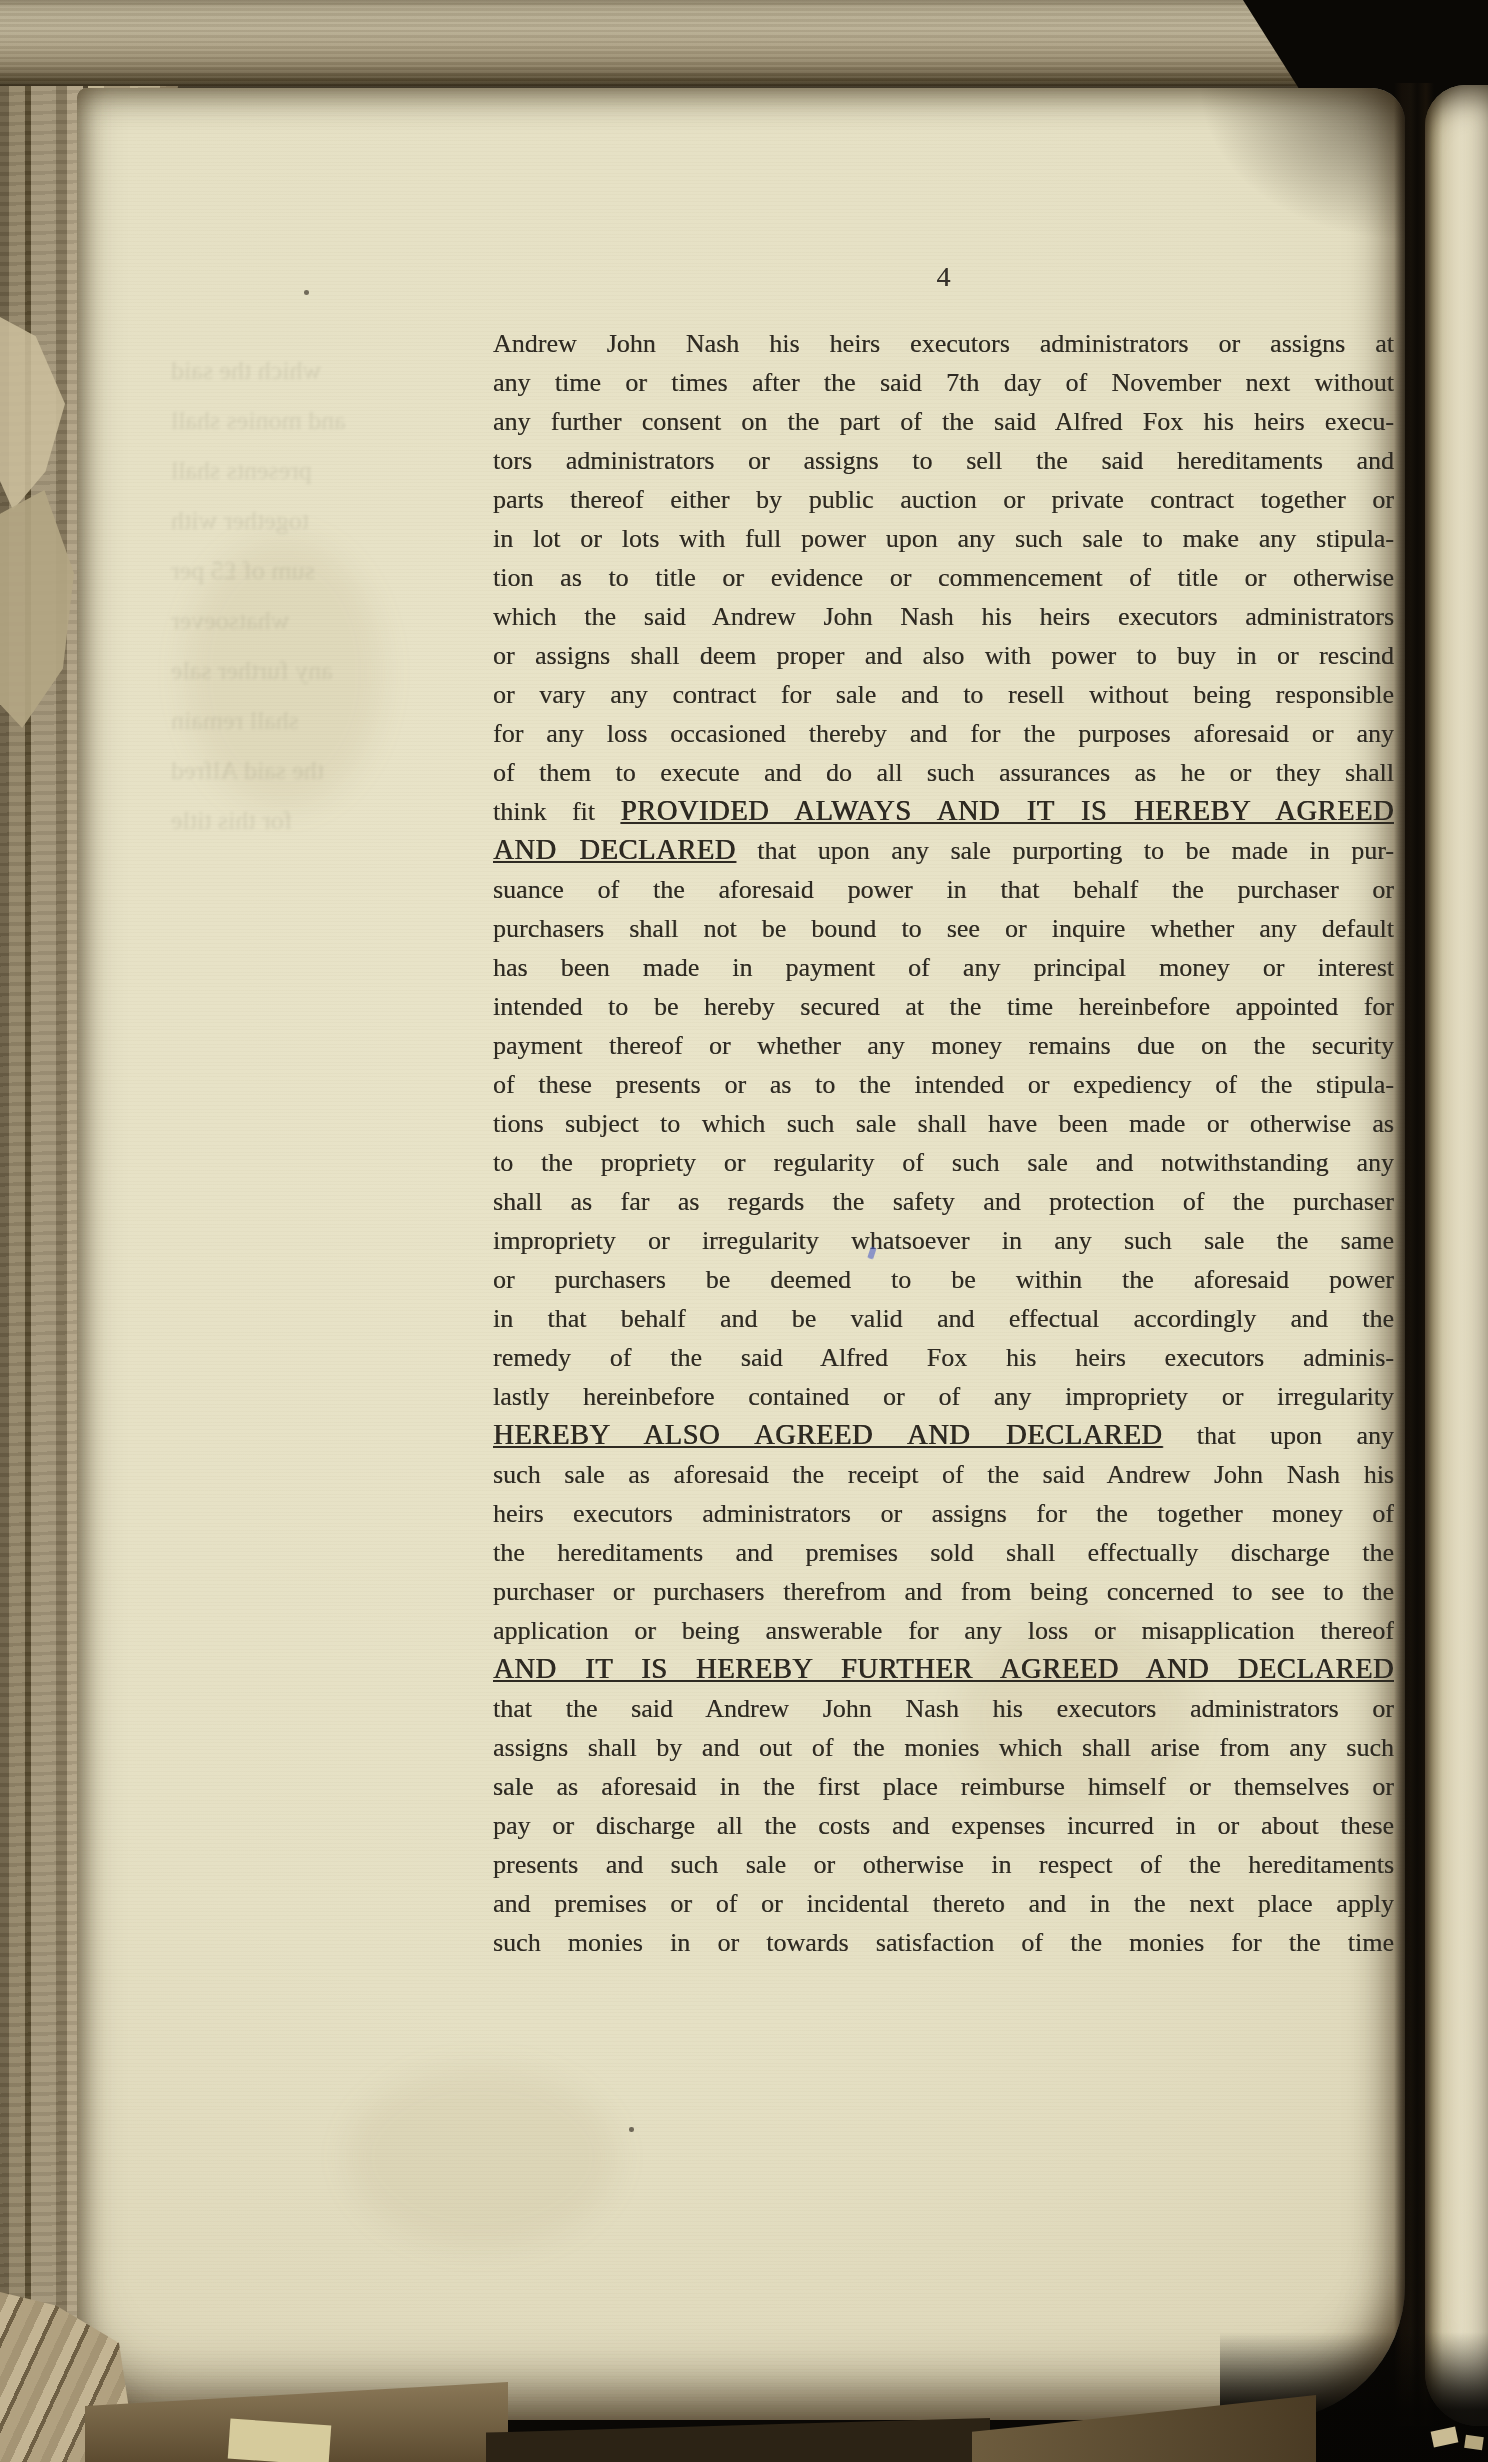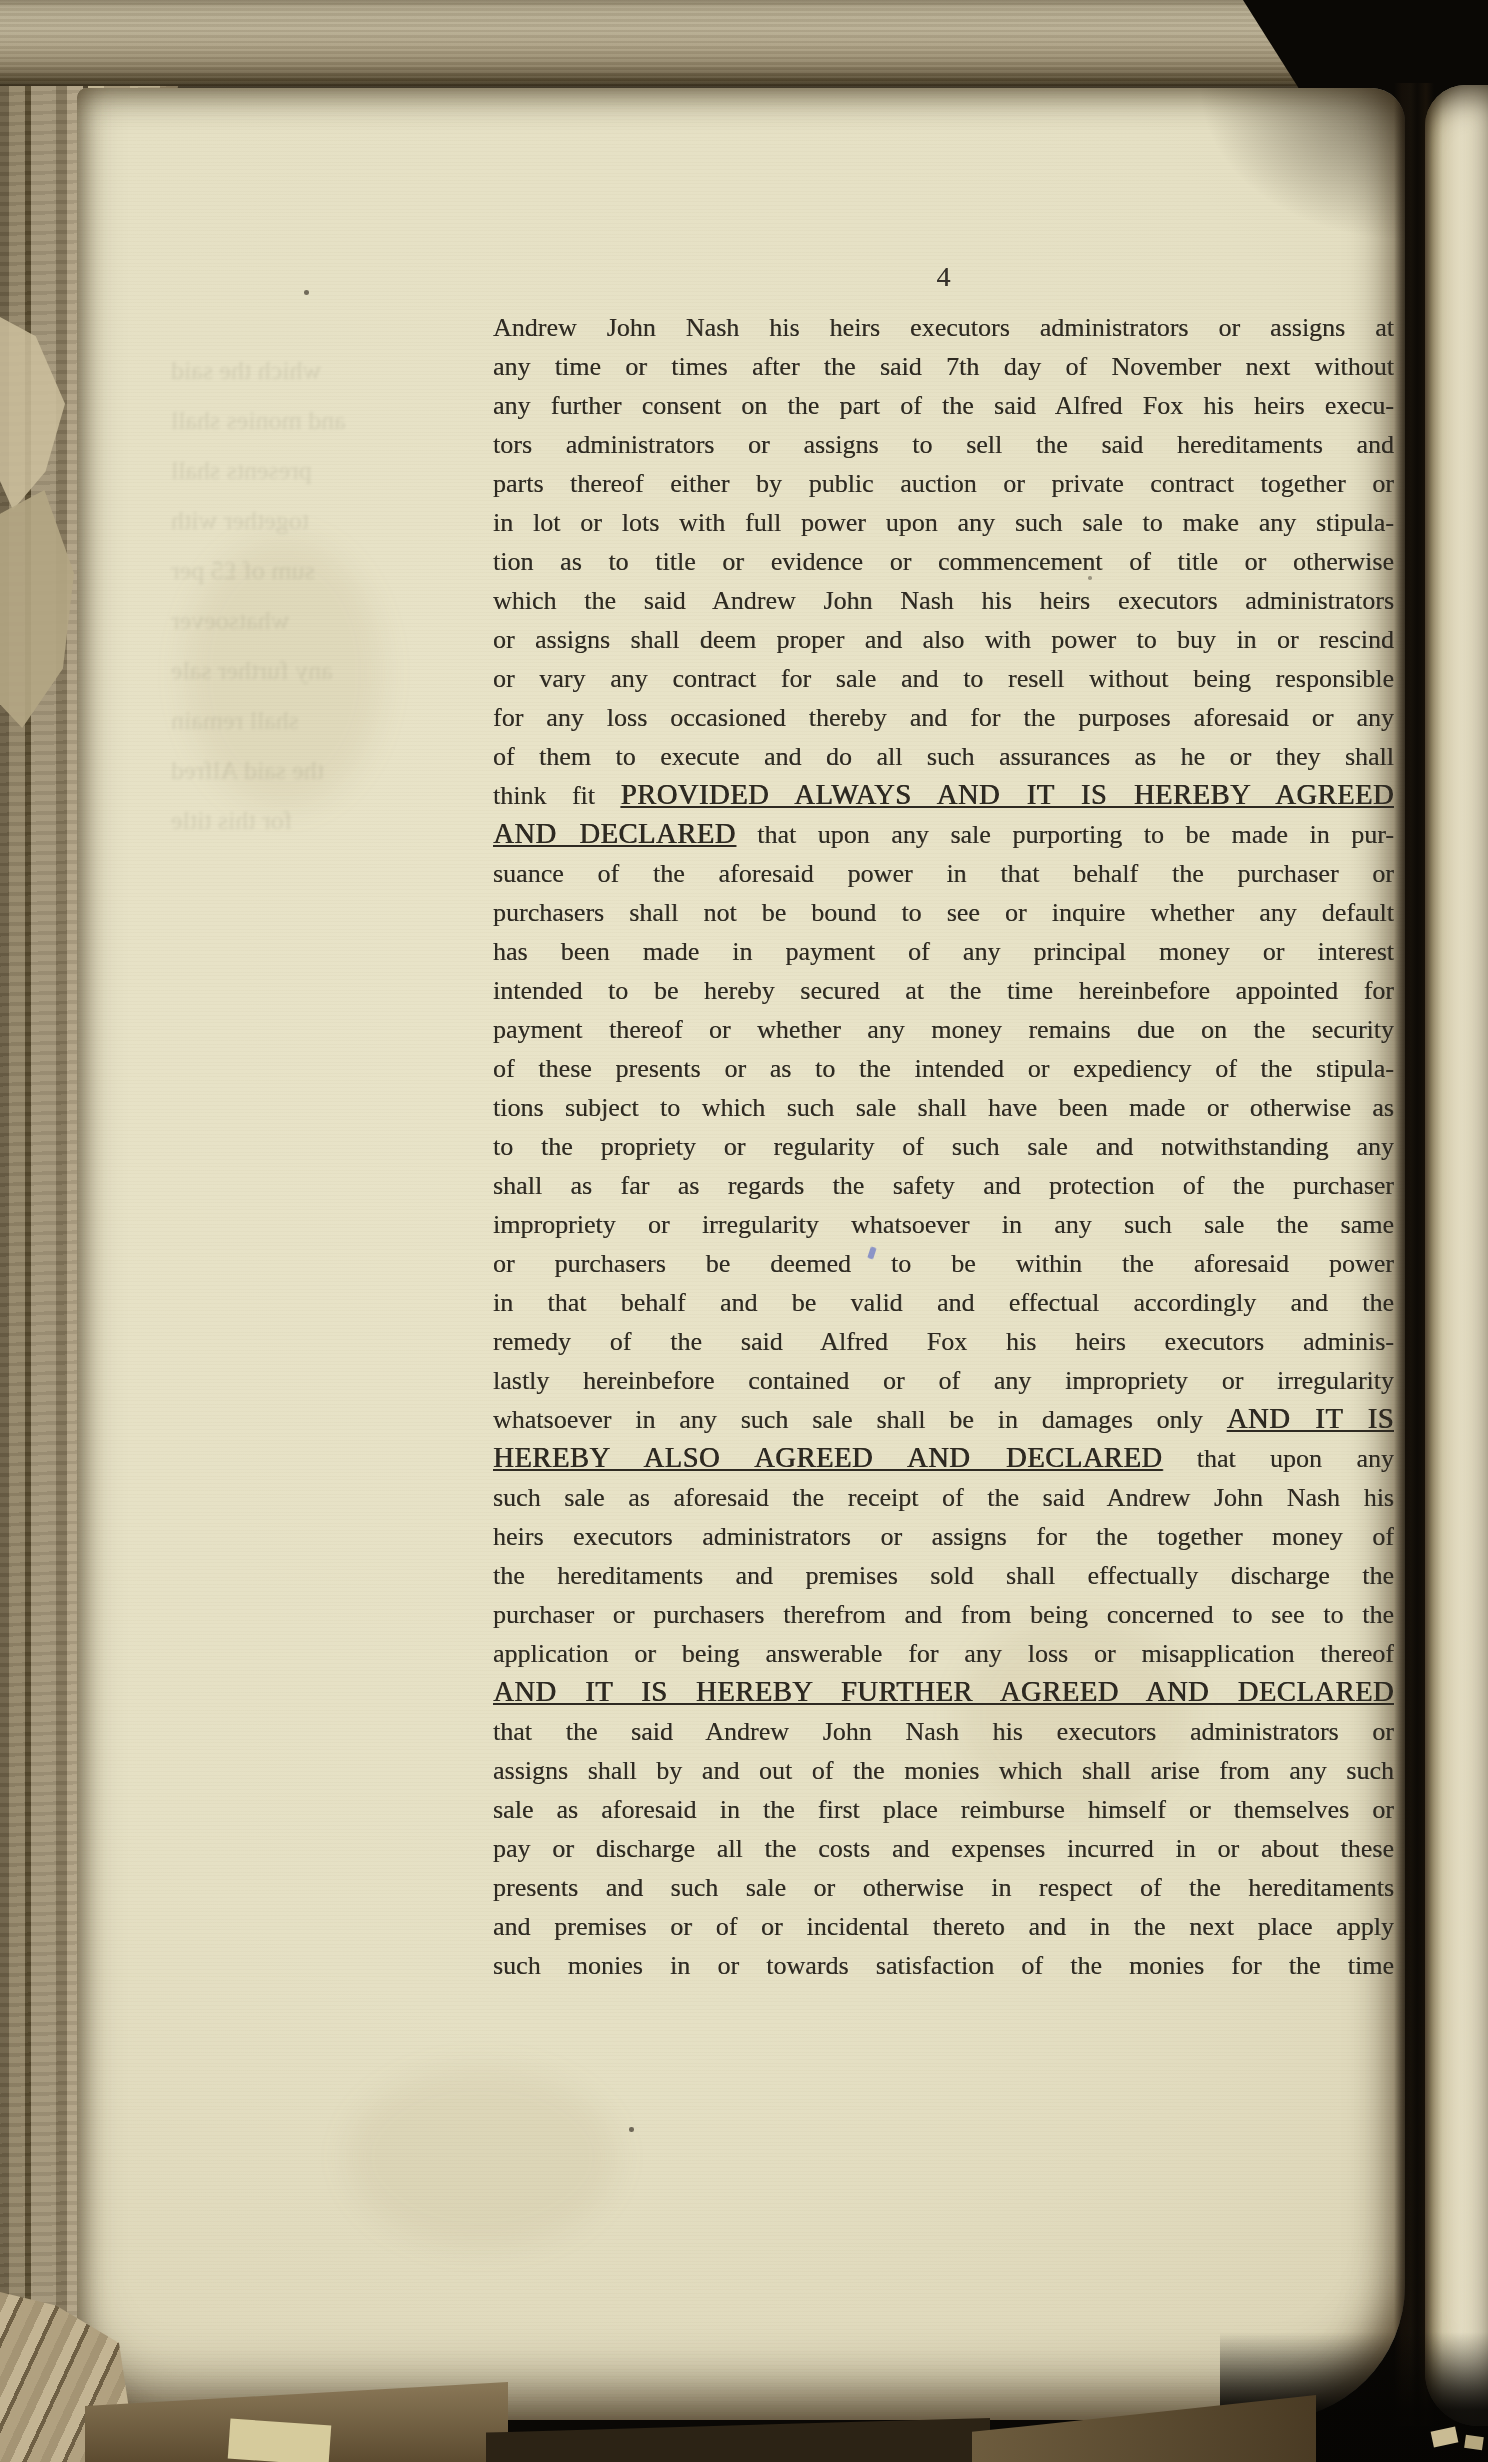--- a/index.html
+++ b/index.html
@@ -56,21 +56,21 @@
   .stain{position:absolute;border-radius:50%;filter:blur(14.4px);}
   .stain.s1{left:108px;top:450px;width:198px;height:270px;background:rgba(160,138,88,.10);}
   .stain.s2{left:882px;top:1529px;width:234px;height:198px;background:rgba(150,128,80,.08);}
   .stain.s3{left:270px;top:1979px;width:270px;height:180px;background:rgba(156,132,84,.09);}
   
   .page-number{
     position:absolute;left:416px;top:173px;width:901px;text-align:center;
     font-size:28px;color:#36312a;text-shadow:0.3px 0 0.4px rgba(46,42,34,.6);
   }
   .text-block{
-    position:absolute;left:416px;top:220px;width:901px;
+    position:absolute;left:416px;top:236px;width:901px;
     font-size:26px;line-height:39px;color:#2e2a22;
     text-shadow:0.3px 0 0.4px rgba(46,42,34,.55);
   }
   .line{text-align:justify;text-align-last:justify;height:39px;overflow:hidden;}
   .caps{font-size:1.1em;letter-spacing:0.5px;line-height:1;text-shadow:0.7px 0 0.2px currentColor;text-decoration:underline;}
   
   .ghost{
     position:absolute;left:94px;top:258px;width:335px;
     font-size:26px;line-height:50px;color:#6f6d57;opacity:.16;
     filter:blur(1.4px);text-align:right;
@@ -167,21 +167,20 @@
         <div class="line">payment thereof or whether any money remains due on the security</div>
         <div class="line">of these presents or as to the intended or expediency of the stipula-</div>
         <div class="line">tions subject to which such sale shall have been made or otherwise as</div>
         <div class="line">to the propriety or regularity of such sale and notwithstanding any</div>
         <div class="line">shall as far as regards the safety and protection of the purchaser</div>
         <div class="line">impropriety or irregularity whatsoever in any such sale the same</div>
         <div class="line">or purchasers be deemed to be within the aforesaid power</div>
         <div class="line">in that behalf and be valid and effectual accordingly and the</div>
         <div class="line">remedy of the said Alfred Fox his heirs executors adminis-</div>
         <div class="line">lastly hereinbefore contained or of any impropriety or irregularity</div>
-        <div class="line">whatsoever in any such sale shall be in damages only  <span class="caps">AND IT IS</span></div>
         <div class="line"><span class="caps">HEREBY ALSO AGREED AND DECLARED</span> that upon any</div>
         <div class="line">such sale as aforesaid the receipt of the said Andrew John Nash his</div>
         <div class="line">heirs executors administrators or assigns for the together money of</div>
         <div class="line">the hereditaments and premises sold shall effectually discharge the</div>
         <div class="line">purchaser or purchasers therefrom and from being concerned to see to the</div>
         <div class="line">application or being answerable for any loss or misapplication thereof</div>
         <div class="line"><span class="caps">AND IT IS HEREBY FURTHER AGREED AND DECLARED</span></div>
         <div class="line">that the said Andrew John Nash his executors administrators or</div>
         <div class="line">assigns shall by and out of the monies which shall arise from any such</div>
         <div class="line">sale as aforesaid in the first place reimburse himself or themselves or</div>

